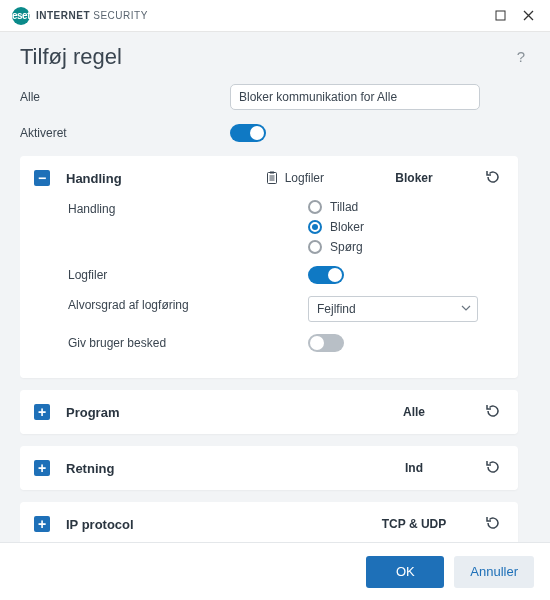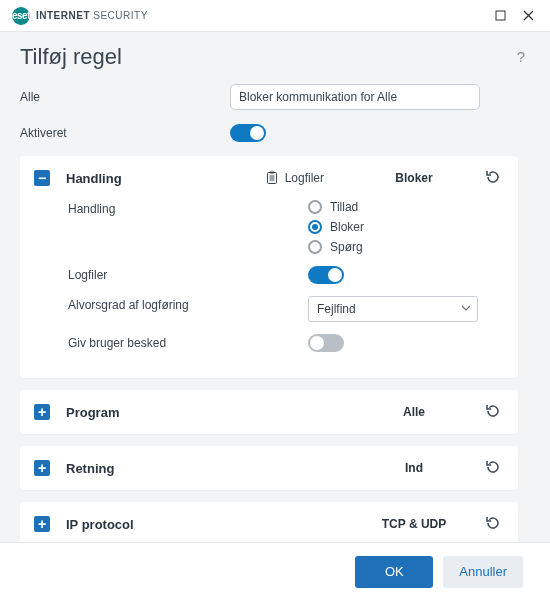--- a/index.html
+++ b/index.html
@@ -62,21 +62,21 @@
 .radio-item { display: flex; align-items: center; gap: 8px; cursor: pointer; }
 .radio { width: 14px; height: 14px; border: 2px solid #9aa1a8; border-radius: 50%; display: flex; align-items: center; justify-content: center; }
 .radio.sel { border-color: #0f79c4; }
 .radio.sel::after { content: ""; width: 6px; height: 6px; background: #0f79c4; border-radius: 50%; }
 
 
 .select { height: 26px; border: 1px solid #c8ced4; border-radius: 3px; background: #fff; display: flex; align-items: center; padding: 0 8px; width: 170px; font-size: 12px; color: #3a4550; cursor: pointer; position: relative; }
 .select .chev { position: absolute; right: 6px; top: 50%; transform: translateY(-50%); color: #6a7580; }
 
 
-.footer { position: absolute; left: 0; right: 0; bottom: 0; height: 58px; background: #fff; border-top: 1px solid #e4e7ea; display: flex; align-items: center; justify-content: flex-end; padding: 0 27px; gap: 10px; }
+.footer { position: absolute; left: 0; right: 0; bottom: 0; height: 58px; background: #fff; border-top: 1px solid #e4e7ea; display: flex; align-items: center; justify-content: flex-end; padding: 0 16px; gap: 10px; }
 .btn { height: 32px; min-width: 78px; border-radius: 3px; font-size: 13px; display: flex; align-items: center; justify-content: center; cursor: pointer; padding: 0 16px; }
 .btn-primary { background: #1e70b8; color: #fff; }
 .btn-secondary { background: #e8edf2; color: #1e70b8; }
 </style>
 </head>
 <body>
 
 <div class="titlebar">
   <div class="brand">
     <div class="brand-logo">

